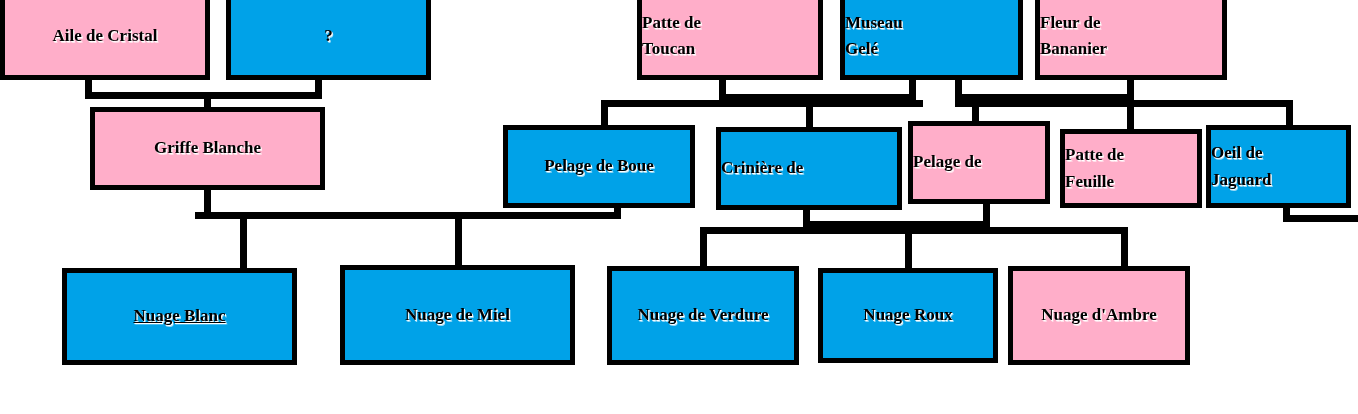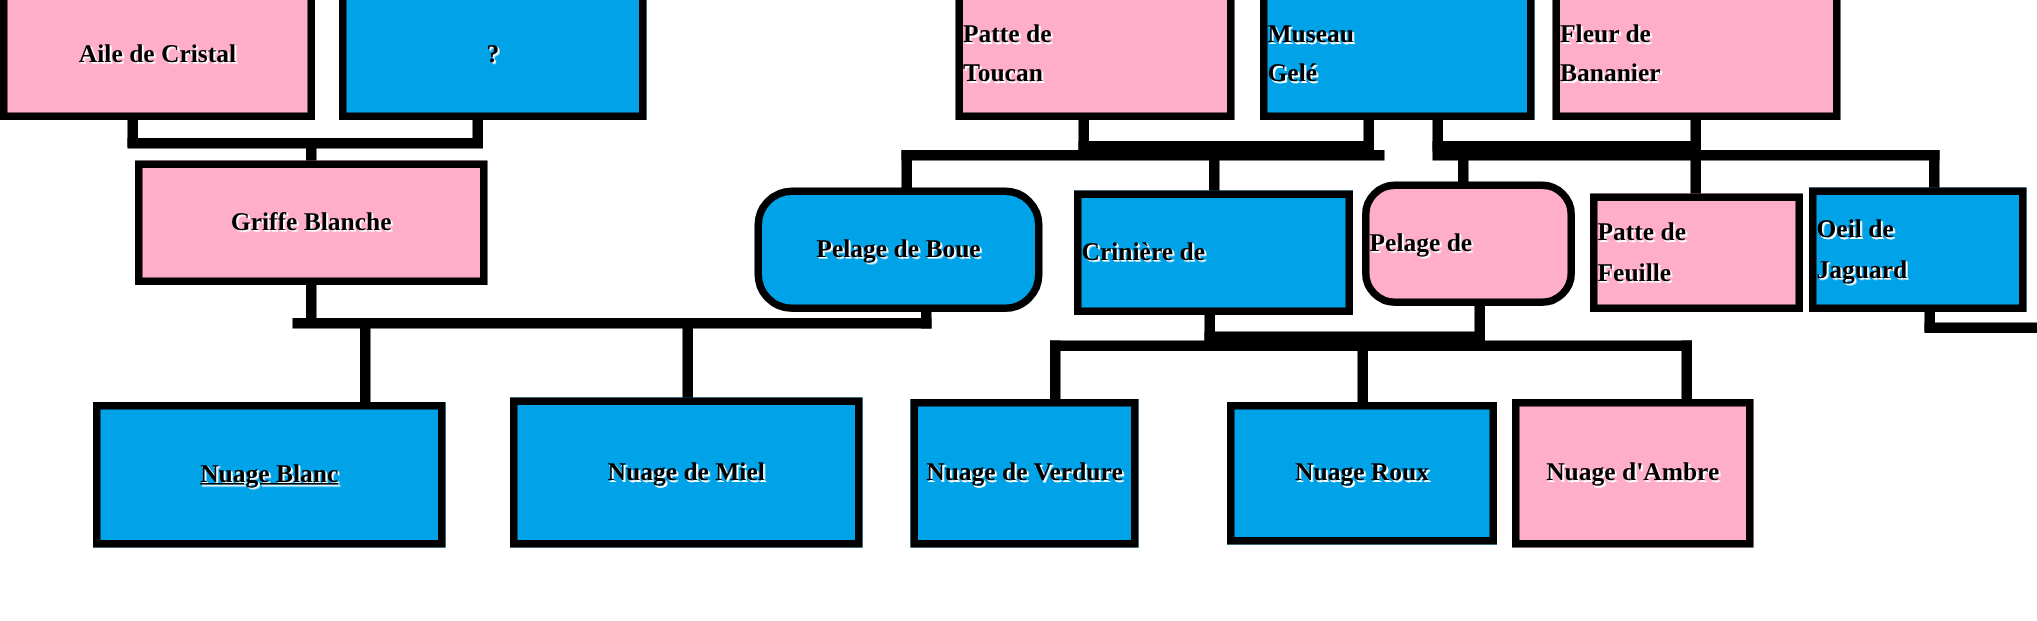--- a/index.html
+++ b/index.html
@@ -114,31 +114,31 @@
       <div class="label">
         <span class="l1">Fleur de</span>
         <span class="l2">Bananier</span>
       </div>
     </div>
     <div class="node pink" style="left: 90px; top: 107px; width: 235px; height: 83px; justify-content: center;">
       <div class="label">
         <span class="l1">Griffe Blanche</span>
       </div>
     </div>
-    <div class="node blue" style="left: 503px; top: 125px; width: 192px; height: 83px; border-radius: 25px;">
+    <div class="node blue" style="left: 503px; top: 125px; width: 192px; height: 83px;">
       <div class="label">
         <span class="l1">Pelage de Boue</span>
       </div>
     </div>
     <div class="node blue stagger" style="left: 716px; top: 127px; width: 186px; height: 83px;">
       <div class="label">
         <span class="l1">Crinière de</span>
       </div>
     </div>
-    <div class="node pink stagger" style="left: 908px; top: 121px; width: 142px; height: 83px; border-radius: 22px;">
+    <div class="node pink stagger" style="left: 908px; top: 121px; width: 142px; height: 83px;">
       <div class="label">
         <span class="l1">Pelage de</span>
       </div>
     </div>
     <div class="node pink stagger" style="left: 1060px; top: 129px; width: 142px; height: 79px;">
       <div class="label">
         <span class="l1">Patte de</span>
         <span class="l2">Feuille</span>
       </div>
     </div>
@@ -151,28 +151,28 @@
     <div class="node blue" style="left: 62px; top: 268px; width: 235px; height: 97px; text-decoration: underline;">
       <div class="label">
         <span class="l1">Nuage Blanc</span>
       </div>
     </div>
     <div class="node blue" style="left: 340px; top: 265px; width: 235px; height: 100px;">
       <div class="label">
         <span class="l1">Nuage de Miel</span>
       </div>
     </div>
-    <div class="node blue" style="left: 607px; top: 266px; width: 152px; height: 99px;">
+    <div class="node blue" style="left: 607px; top: 266px; width: 192px; height: 99px;">
       <div class="label">
         <span class="l1">Nuage de Verdure</span>
       </div>
     </div>
     <div class="node blue" style="left: 818px; top: 268px; width: 180px; height: 95px;">
       <div class="label">
         <span class="l1">Nuage Roux</span>
       </div>
     </div>
-    <div class="node pink" style="left: 1008px; top: 266px; width: 161px; height: 99px;">
+    <div class="node pink" style="left: 1008px; top: 266px; width: 182px; height: 99px;">
       <div class="label">
         <span class="l1">Nuage d'Ambre</span>
       </div>
     </div>
   </div>
 
 </body></html>

